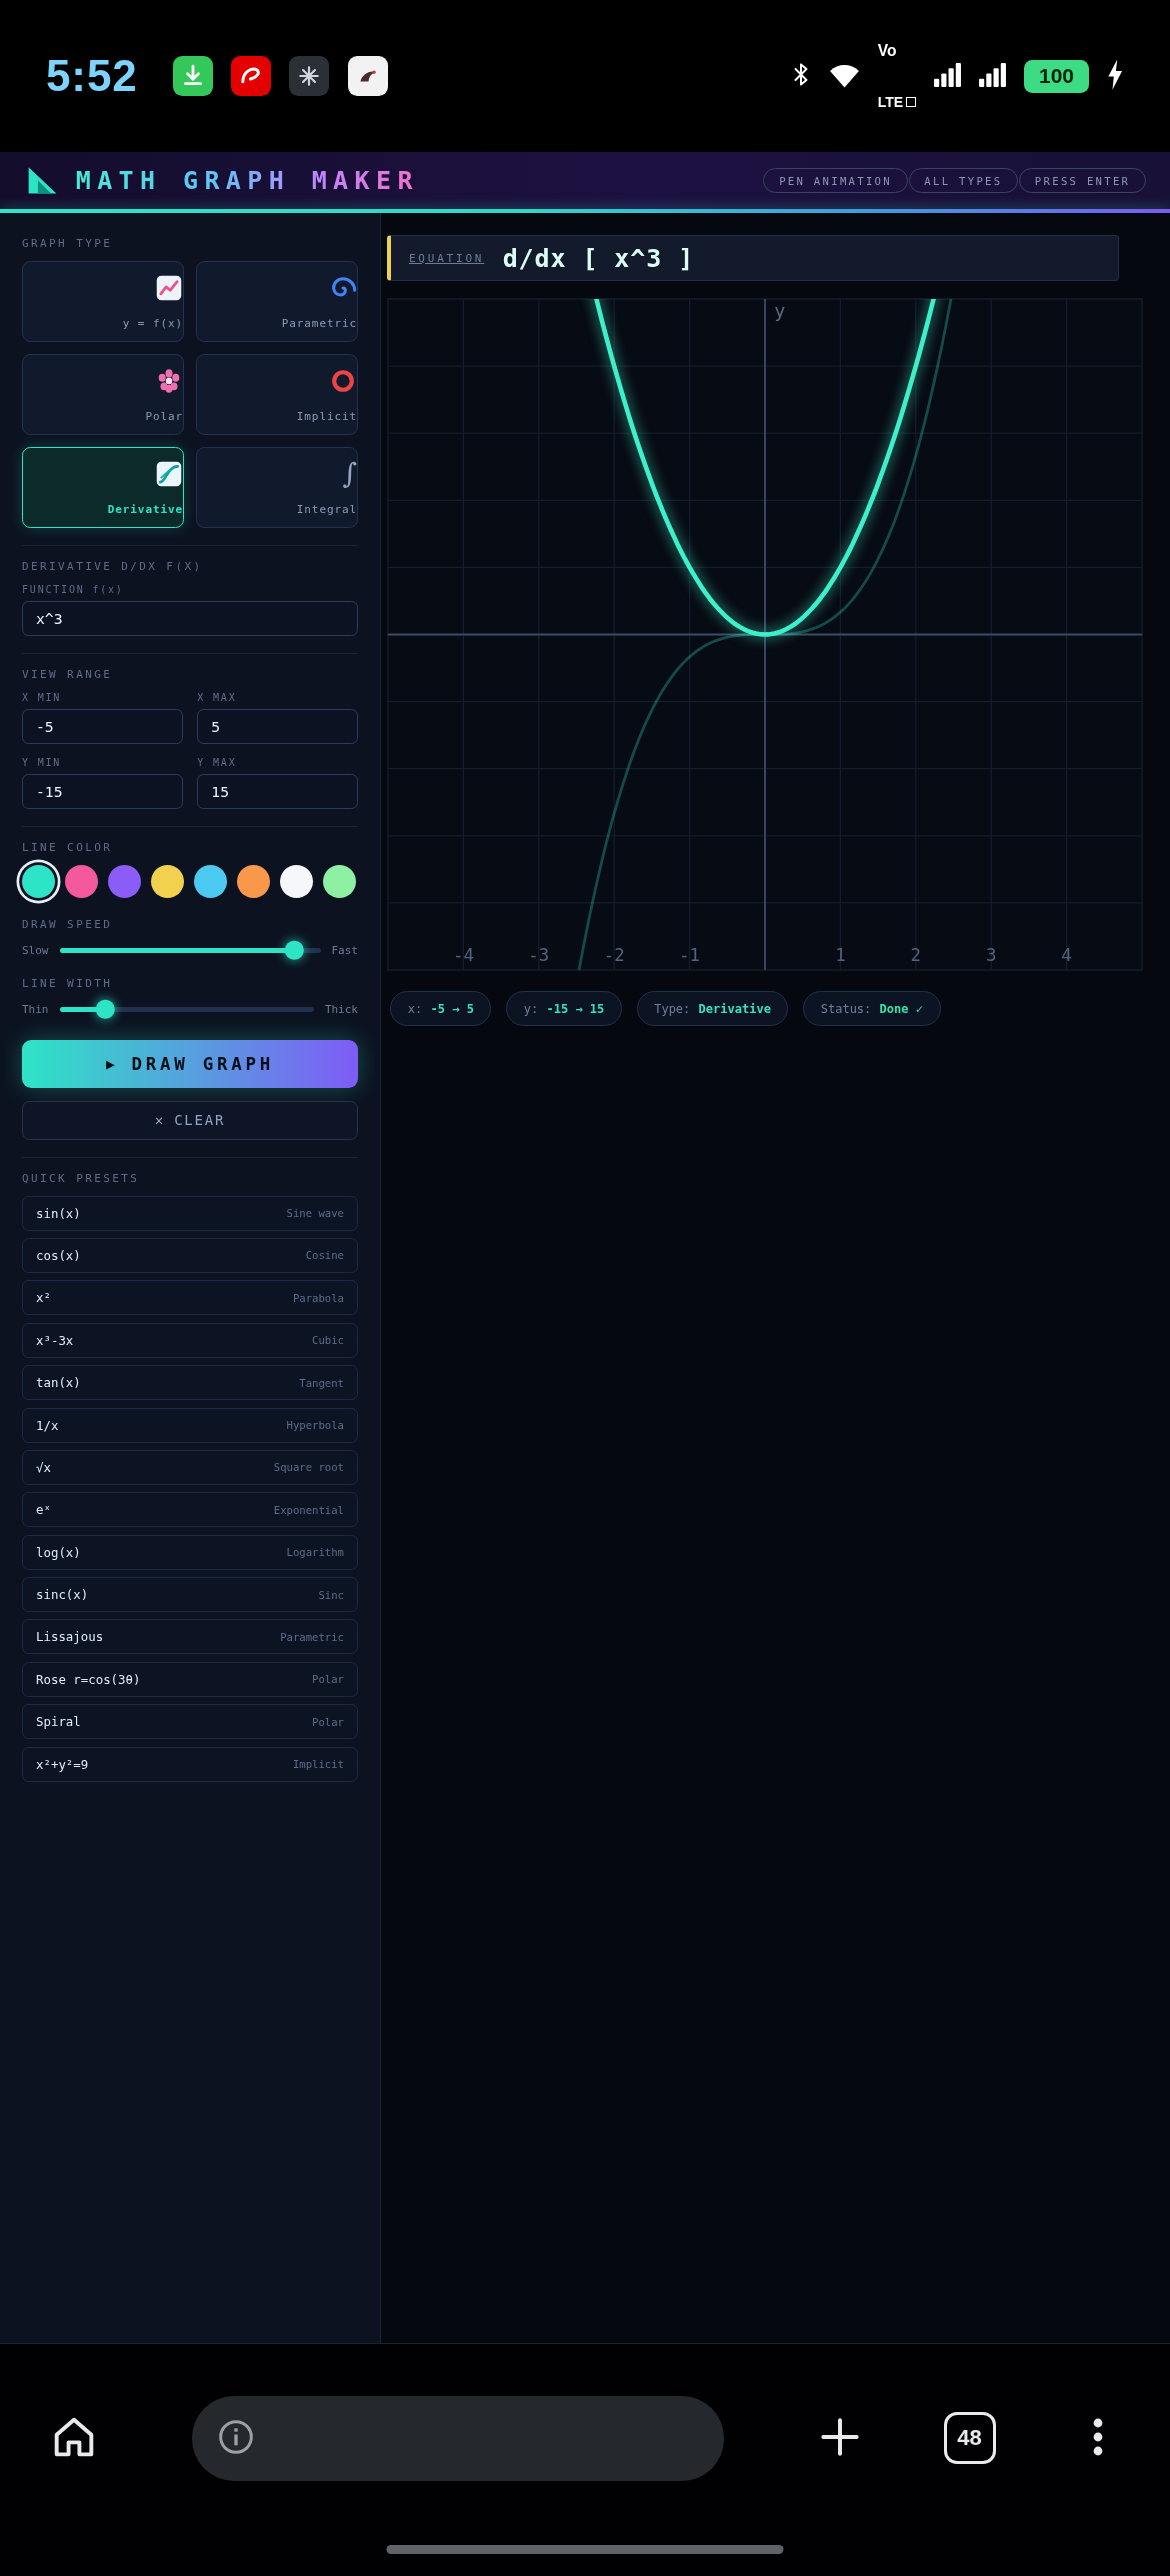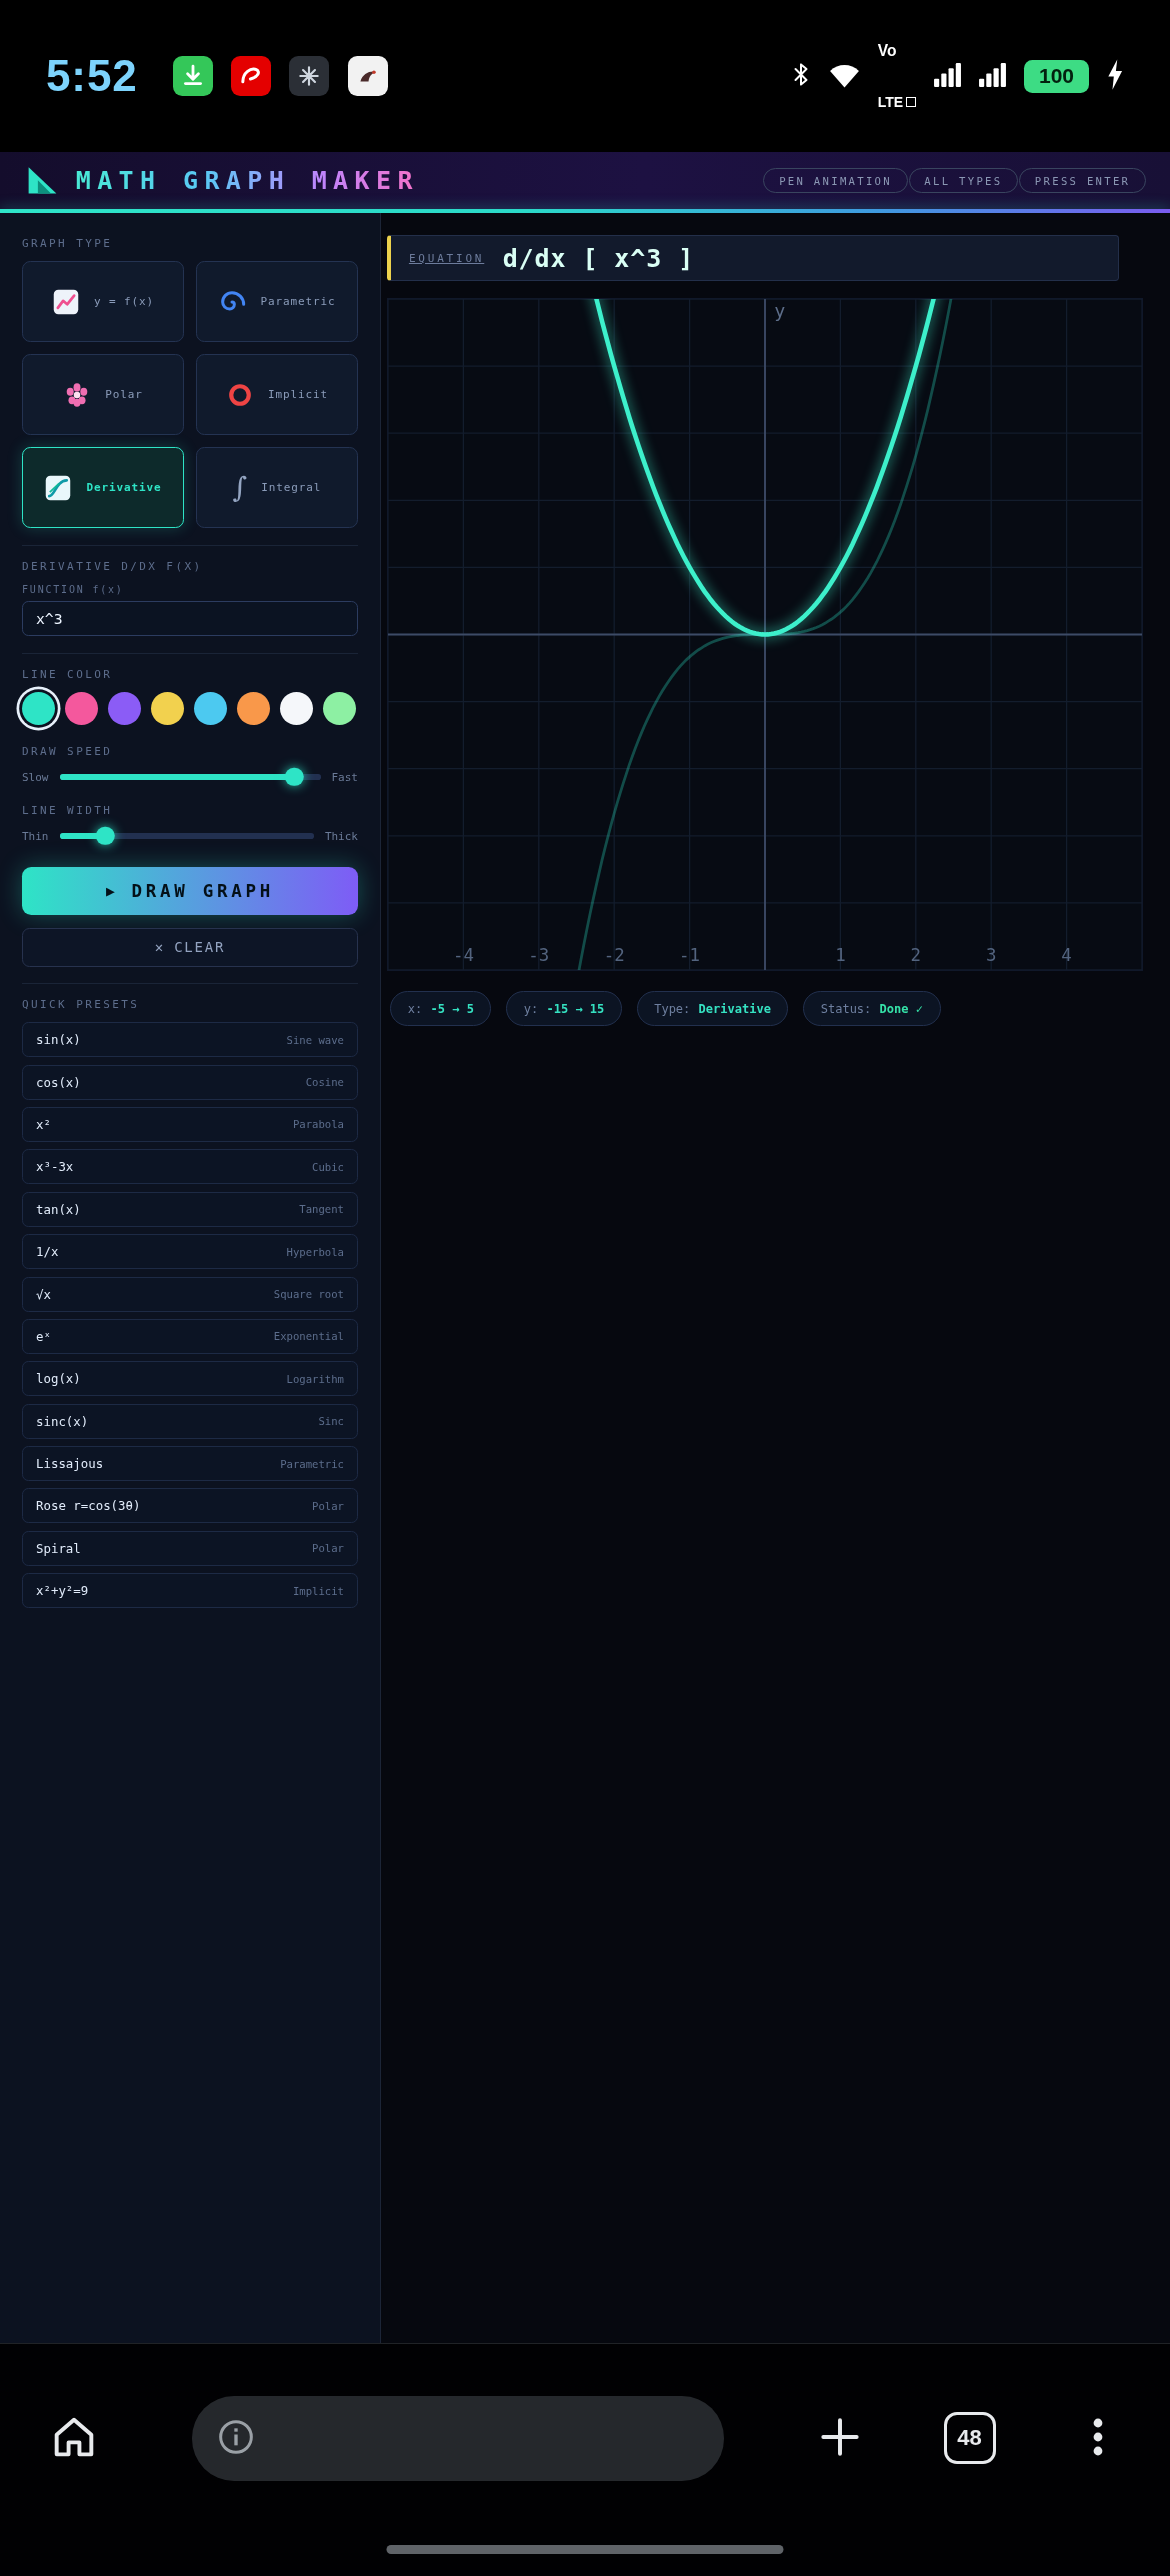--- a/index.html
+++ b/index.html
@@ -41,21 +41,21 @@
                box-shadow:0 0 13px rgba(46,228,198,.5);}
 
   
   .sidebar{position:absolute;top:213px;left:0;width:381px;height:2131px;box-sizing:border-box;
            background:#0c1220;border-right:0.9px solid #1c2537;padding:24px 22px;overflow:hidden;}
   .sb-label{font-size:11px;letter-spacing:2.4px;color:#5d6d8c;margin:0 0 11px;}
   .sb-sublabel{font-size:10px;letter-spacing:1.8px;color:#5d6d8c;margin:0 0 6.4px;}
   .sb-section{border-top:0.9px solid #1a2437;margin-top:16.6px;padding-top:14px;}
   .gt-grid{display:grid;grid-template-columns:1fr 1fr;gap:12px;}
   .gt-btn{height:79px;background:#101a2c;border:0.9px solid #243352;border-radius:8.3px;
-          display:flex;align-items:center;justify-content:center;gap:14px;}
+          display:flex;flex-direction:column;align-items:flex-end;justify-content:center;gap:14px;}
   .gt-btn.selected{border-color:#2ee4c6;background:#0d2a2b;box-shadow:0 0 14.7px rgba(46,228,198,.22);}
   .gt-label{font-size:11px;color:#8b9cba;letter-spacing:0.9px;}
   .gt-btn.selected .gt-label{color:#2ee4c6;font-weight:700;}
   .gt-icon{height:29px;display:flex;align-items:center;justify-content:center;}
   .integral-glyph{font-family:"DejaVu Serif",serif;font-size:28px;color:#94a5c2;line-height:1;}
   .sb-input{width:100%;height:35px;background:#0b1322;border:0.9px solid #2c3c60;border-radius:6.4px;
             color:#ecf4ff;font-size:14.7px;font-family:inherit;padding:0 13px;box-sizing:border-box;outline:none;}
   .range-grid{display:grid;grid-template-columns:1fr 1fr;gap:14.7px;row-gap:13px;}
   .swatches{display:flex;gap:10px;margin-top:3.7px;}
   .swatch{width:33px;height:33px;border-radius:50%;}
@@ -274,20 +274,41 @@
           <span class="gt-label">Integral</span>
         </div>
       </div>
 
     <div class="sb-section">
       <div class="sb-label">DERIVATIVE D/DX F(X)</div>
       <div class="sb-sublabel">FUNCTION f(x)</div>
       <input class="sb-input" value="x^3" style="">
     </div>
 
+    <div class="sb-section">
+      <div class="sb-label">VIEW RANGE</div>
+      <div class="range-grid">
+        <div>
+          <div class="sb-sublabel">X MIN</div>
+          <input class="sb-input" value="-5" style="">
+        </div>
+        <div>
+          <div class="sb-sublabel">X MAX</div>
+          <input class="sb-input" value="5" style="">
+        </div>
+        <div>
+          <div class="sb-sublabel">Y MIN</div>
+          <input class="sb-input" value="-15" style="">
+        </div>
+        <div>
+          <div class="sb-sublabel">Y MAX</div>
+          <input class="sb-input" value="15" style="">
+        </div>
+      </div>
+    </div>
 
     <div class="sb-section">
       <div class="sb-label">LINE COLOR</div>
       <div class="swatches" id="swatches">
           <span class="swatch selected" style="background: rgb(46, 228, 198);"></span>
           <span class="swatch" style="background: rgb(244, 88, 157);"></span>
           <span class="swatch" style="background: rgb(139, 92, 246);"></span>
           <span class="swatch" style="background: rgb(242, 209, 78);"></span>
           <span class="swatch" style="background: rgb(76, 201, 240);"></span>
           <span class="swatch" style="background: rgb(249, 152, 74);"></span>

